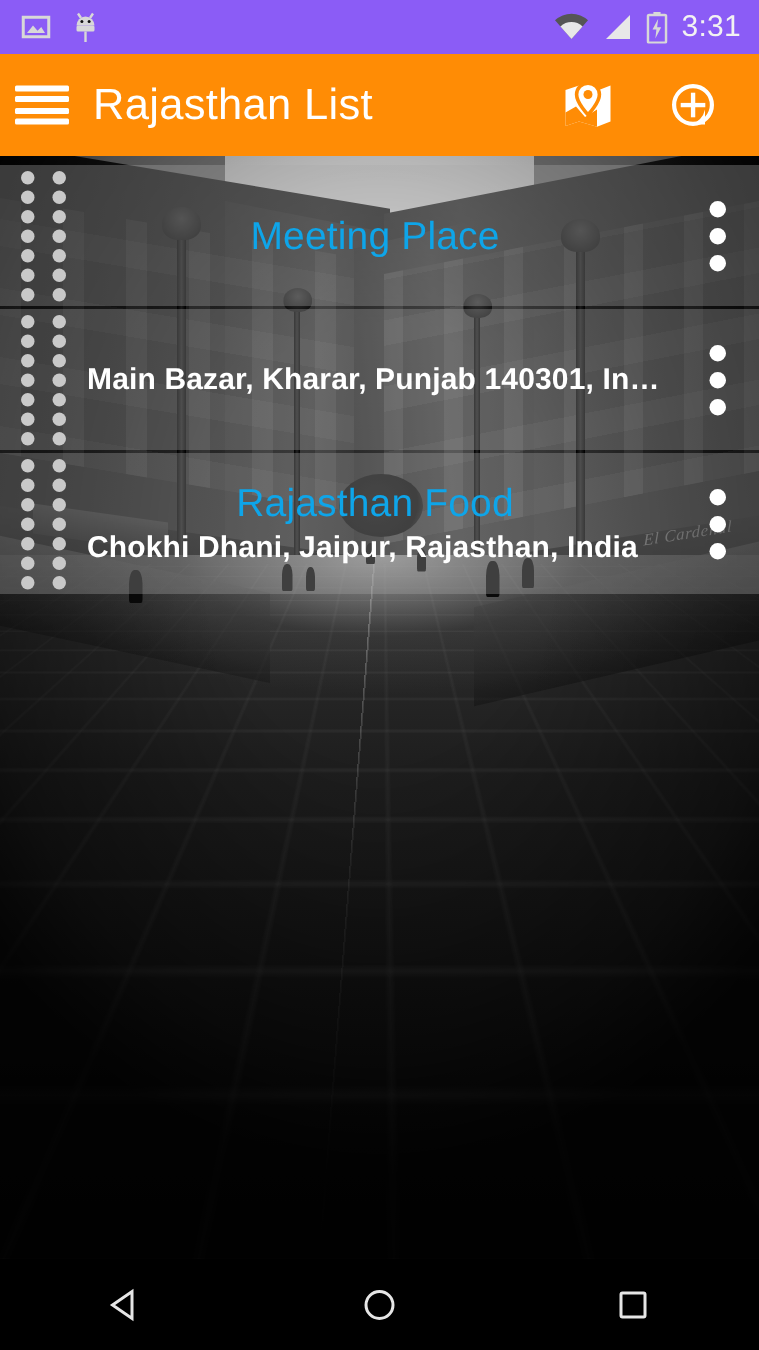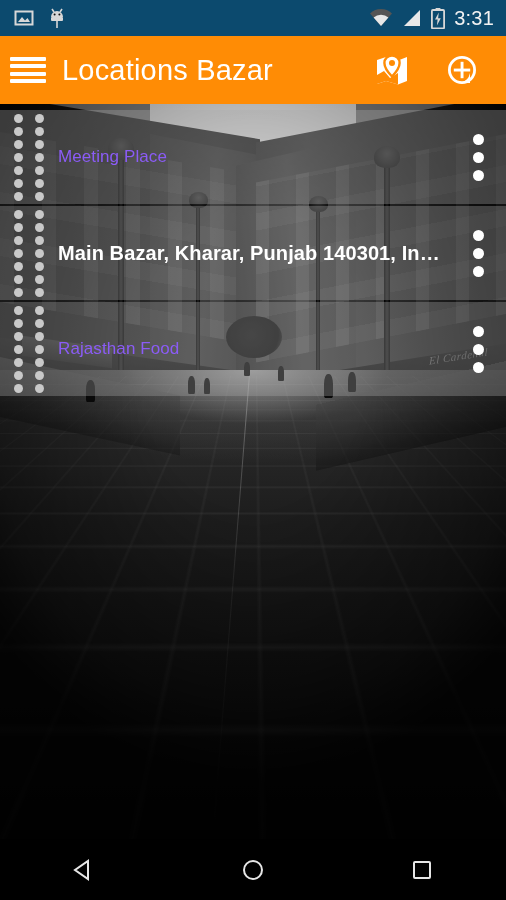--- a/index.html
+++ b/index.html
@@ -4,21 +4,21 @@
 <style>
   * { margin:0; padding:0; box-sizing:border-box; }
   html,body { width:506px; height:900px; background:#000; overflow:hidden; }
   body { font-family:"Liberation Sans", sans-serif; -webkit-font-smoothing:antialiased; }
 
   #app { position:relative; width:506px; height:900px; background:#000; overflow:hidden; }
 
   
   .statusbar {
     position:absolute; left:0; top:0; width:506px; height:36px;
-    background:#0c4a6e; display:flex; align-items:center; z-index:40;
+    background:#8b5cf6; display:flex; align-items:center; z-index:40;
   }
   .sb-left { display:flex; align-items:center; gap:14px; padding-left:14px; }
   .sb-right { margin-left:auto; display:flex; align-items:center; gap:9px; padding-right:12px; }
   .sb-time { color:#f2f2f2; font-size:20px; letter-spacing:.2px; font-family:"Liberation Sans", sans-serif; }
   .ic { display:block; }
 
   
   .toolbar {
     position:absolute; left:0; top:36px; width:506px; height:68px;
     background:#FF8C05; display:flex; align-items:center; z-index:30;
@@ -136,22 +136,22 @@
     background:rgba(168,168,168,.34);
     display:flex; align-items:center; cursor:pointer;
   }
   .drag { width:58px; height:94px; display:flex; align-items:center; justify-content:center;
           flex:0 0 58px; cursor:grab; }
   .dots-grid { display:grid; grid-template-columns:repeat(2,9px); grid-auto-rows:9px;
                gap:4px 12px; }
   .dots-grid i { display:block; width:9px; height:9px; border-radius:50%;
                  background:#c9c9c9; }
   .rowtext { flex:1 1 auto; min-width:0; padding-right:8px; }
-  .rtitle { color:#8b5cf6; font-size:17px; line-height:32px; white-space:nowrap;
-            overflow:hidden; text-overflow:ellipsis; letter-spacing:.1px; }
+  .rtitle { color:#0ea5e9; font-size:26px; line-height:32px; white-space:nowrap;
+            overflow:hidden; text-overflow:ellipsis; letter-spacing:.1px;text-align:center; }
   .rsub { color:#ffffff; font-size:20px; line-height:28px; font-weight:bold; white-space:nowrap;
           overflow:hidden; text-overflow:ellipsis; letter-spacing:.1px; }
   .ovf { flex:0 0 56px; width:56px; height:94px; display:flex; flex-direction:column;
          align-items:center; justify-content:center; gap:7px; cursor:pointer; }
   .ovf i { display:block; width:11px; height:11px; border-radius:50%; background:#fff; }
 
   
   .navbar { position:absolute; left:0; bottom:0; width:506px; height:61px; background:#000;
             display:flex; align-items:center; justify-content:space-around; z-index:40; }
   .navbtn { width:84px; height:61px; display:flex; align-items:center; justify-content:center; cursor:pointer; }
@@ -251,21 +251,21 @@
     </div>
   </div>
 
   <div class="toolbar">
     <div class="hamburger">
       <i></i>
         <i></i>
         <i></i>
         <i></i>
     </div>
-    <div class="tb-title">Locations Bazar</div>
+    <div class="tb-title">Rajasthan List</div>
     <div class="tb-actions">
       <div class="tb-btn">
         <svg width="38" height="38" viewBox="0 0 38 38">
           <path d="M4 9 L13 6 L13 30 L4 33 Z" fill="#fff"></path>
           <path d="M13 6 L25 9.5 L25 33.5 L13 30 Z" fill="#fff"></path>
           <path d="M25 9.5 L34 6 L34 30 L25 33.5 Z" fill="#fff"></path>
           <path d="M4 24 L11 20 L17 27 L25 22 L25 33.5 L13 30 L4 33 Z" fill="#FF8C05"></path>
           <path d="M19 4.5 c-4.3 0-7.6 3.3-7.6 7.5 0 5.6 7.6 13.5 7.6 13.5 s7.6-7.9 7.6-13.5 c0-4.2-3.3-7.5-7.6-7.5 z" fill="#fff" stroke="#FF8C05" stroke-width="2.4"></path>
           <circle cx="19" cy="12" r="3" fill="#FF8C05"></circle>
         </svg>
@@ -355,20 +355,21 @@
             <i></i>
             <i></i>
             <i></i>
             <i></i>
             <i></i>
             <i></i>
         </div>
       </div>
       <div class="rowtext">
         <div class="rtitle">Rajasthan Food</div>
+        <div class="rsub">Chokhi Dhani, Jaipur, Rajasthan, India</div>
       </div>
       <div class="ovf">
           <i></i>
           <i></i>
           <i></i>
         </div>
     </div>
 
   </div>
 

